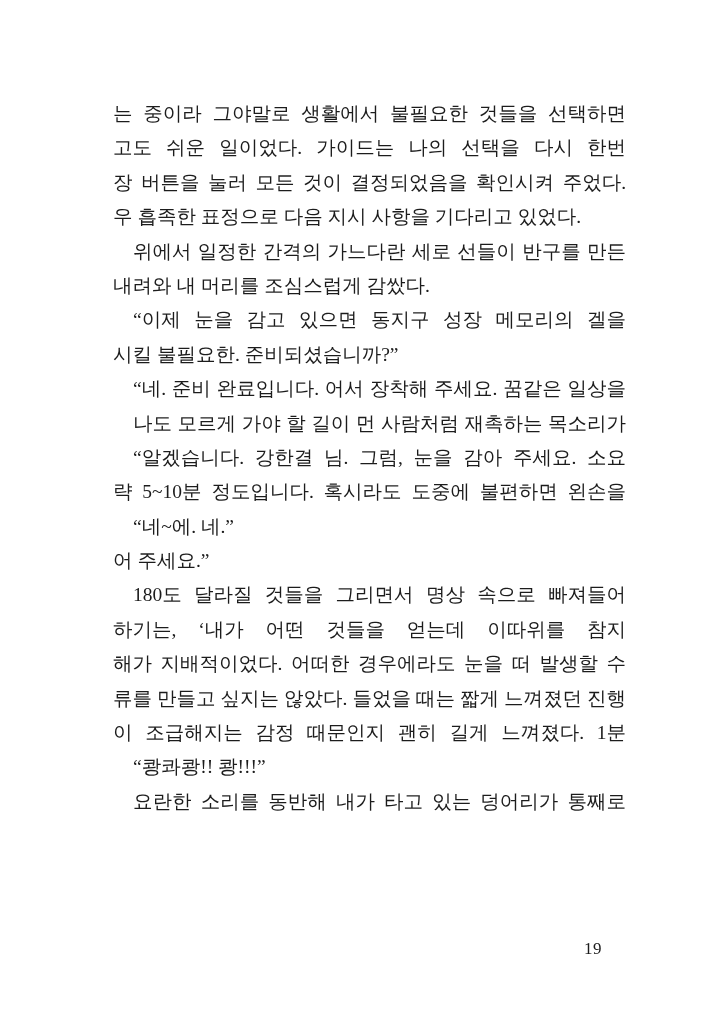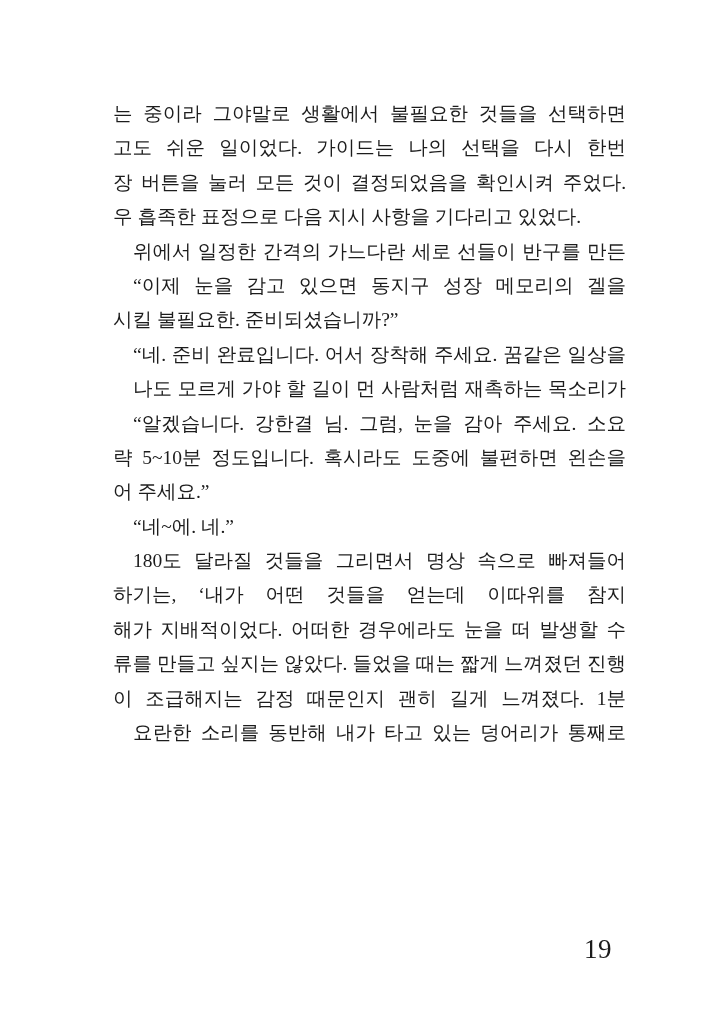--- a/index.html
+++ b/index.html
@@ -38,46 +38,48 @@
     font-family: Liberation Serif, serif;
   }
   .line.indent {
     text-indent: 20px;
   }
   .page-number {
     position: absolute;
     left: 584px;
     top: 936px;
     width: 30px;
-    font-size: 27px;
+    font-size: 17px;
     line-height: 26px;
     text-align: left;
     color: #1c1c1c;
     letter-spacing: 0.5px;
   }
 </style>
 </head>
 <body>
 
 <div class="book-page">
   <div class="text-block">
     <div class="line">는 중이라 그야말로 생활에서 불필요한 것들을 선택하면 되었다. 쉽</div>
     <div class="line">고도 쉬운 일이었다. 가이드는 나의 선택을 다시 한번 체크하고 저</div>
     <div class="line">장 버튼을 눌러 모든 것이 결정되었음을 확인시켜 주었다. 나는 매</div>
     <div class="line pend">우 흡족한 표정으로 다음 지시 사항을 기다리고 있었다.</div>
     <div class="line indent">위에서 일정한 간격의 가느다란 세로 선들이 반구를 만든 기계가</div>
+    <div class="line pend">내려와 내 머리를 조심스럽게 감쌌다.</div>
     <div class="line indent">“이제 눈을 감고 있으면 동지구 성장 메모리의 겔을 아크에 흡착</div>
     <div class="line pend">시킬 불필요한. 준비되셨습니까?”</div>
     <div class="line indent">“네. 준비 완료입니다. 어서 장착해 주세요. 꿈같은 일상을 하루라</div>
     <div class="line indent">나도 모르게 가야 할 길이 먼 사람처럼 재촉하는 목소리가 나왔다.</div>
     <div class="line indent">“알겠습니다. 강한결 님. 그럼, 눈을 감아 주세요. 소요 시간은 대</div>
     <div class="line">략 5~10분 정도입니다. 혹시라도 도중에 불편하면 왼손을 살짝 들</div>
+    <div class="line pend indent">“네~에. 네.”</div>
     <div class="line pend">어 주세요.”</div>
-    <div class="line pend indent">“네~에. 네.”</div>
     <div class="line indent">180도 달라질 것들을 그리면서 명상 속으로 빠져들어 갔다. 불편</div>
     <div class="line">하기는, ‘내가 어떤 것들을 얻는데 이따위를 참지 못하겠어’라는 견</div>
     <div class="line">해가 지배적이었다. 어떠한 경우에라도 눈을 떠 발생할 수 있을 오</div>
     <div class="line">류를 만들고 싶지는 않았다. 들었을 때는 짧게 느껴졌던 진행 과정</div>
     <div class="line">이 조급해지는 감정 때문인지 괜히 길게 느껴졌다. 1분 지났나? 아</div>
+    <div class="line pend indent">“쾅콰쾅!! 쾅!!!”</div>
     <div class="line indent">요란한 소리를 동반해 내가 타고 있는 덩어리가 통째로 심하게 흔</div>
   </div>
   <div class="page-number">19</div>
 </div>
 
 </body></html>

